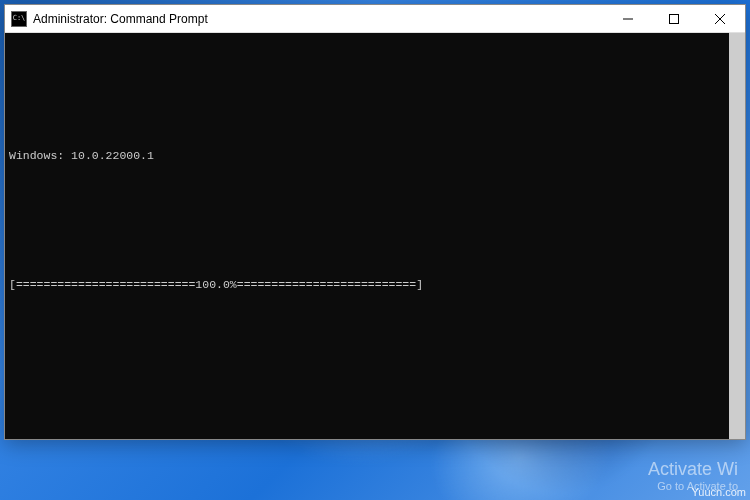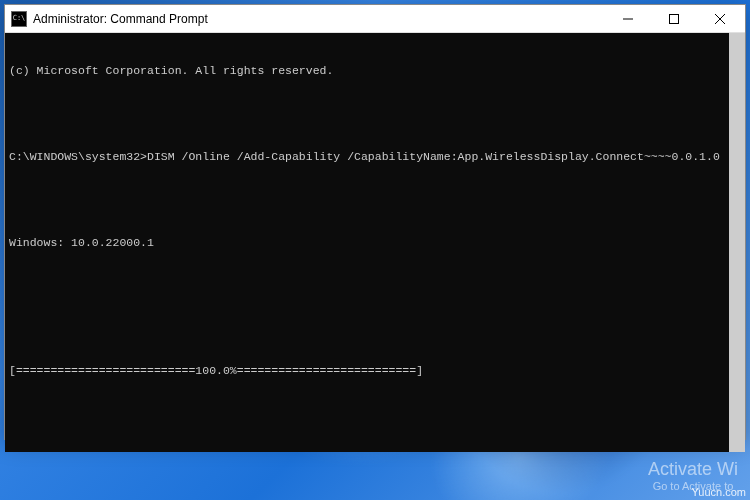--- a/index.html
+++ b/index.html
@@ -78,21 +78,21 @@
     }
     .scroll-thumb {
       position: absolute;
       top: 0; left: 0; right: 0;
       height: 100%;
       background: #cdcdcd;
     }
     .watermark {
       position: absolute;
       bottom: 8px; right: 12px;
-      text-align: center;
+      text-align: right;
       color: rgba(255,255,255,0.55);
       margin-left: 28px;
     }
     .watermark-title { font-size: 18px; font-weight: 300; }
     .watermark-sub { font-size: 11px; }
     .site-watermark {
       position: absolute;
       bottom: 2px; right: 4px;
       color: rgba(255,255,255,0.85);
       font-size: 11px;
@@ -124,23 +124,21 @@
       <div class="win-btn close">
         <svg viewBox="0 0 10 10">
             <line x1="0" y1="0" x2="10" y2="10" stroke="#000" stroke-width="1"></line>
             <line x1="10" y1="0" x2="0" y2="10" stroke="#000" stroke-width="1"></line>
           </svg>
       </div>
     </div>
   </div>
   <div class="terminal-area">
     <div class="terminal">
-      <span class="terminal-line">(c) Microsoft Corporation. All rights reserved.</span>
       <span class="terminal-line"></span>
-      <span class="terminal-line">C:\WINDOWS\system32&gt;DISM /Online /Add-Capability /CapabilityName:App.WirelessDisplay.Connect~~~~0.0.1.0</span>
       <span class="terminal-line"></span>
       <span class="terminal-line">Windows: 10.0.22000.1</span>
       <span class="terminal-line"></span>
       <span class="terminal-line"></span>
       <span class="terminal-line">[==========================100.0%==========================]</span>
       
       
       
     </div>
     <div class="scrollbar">

